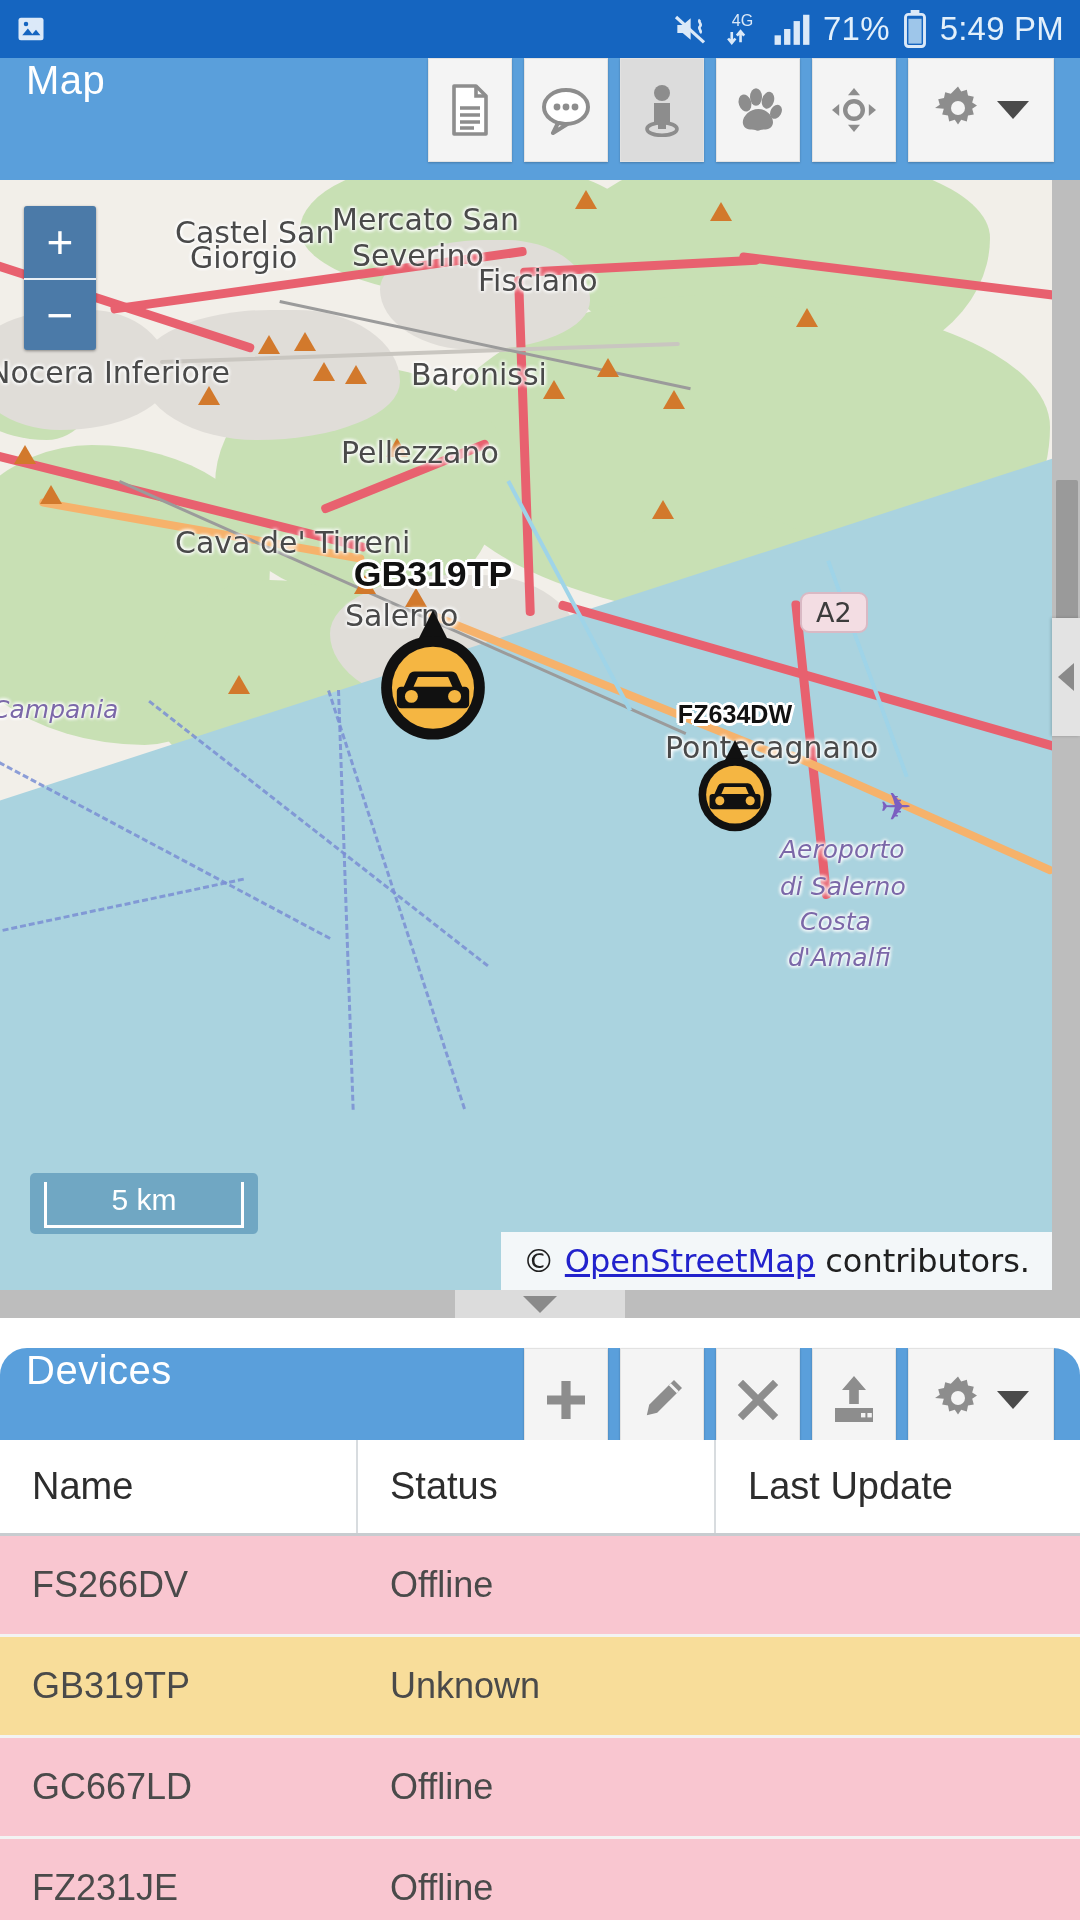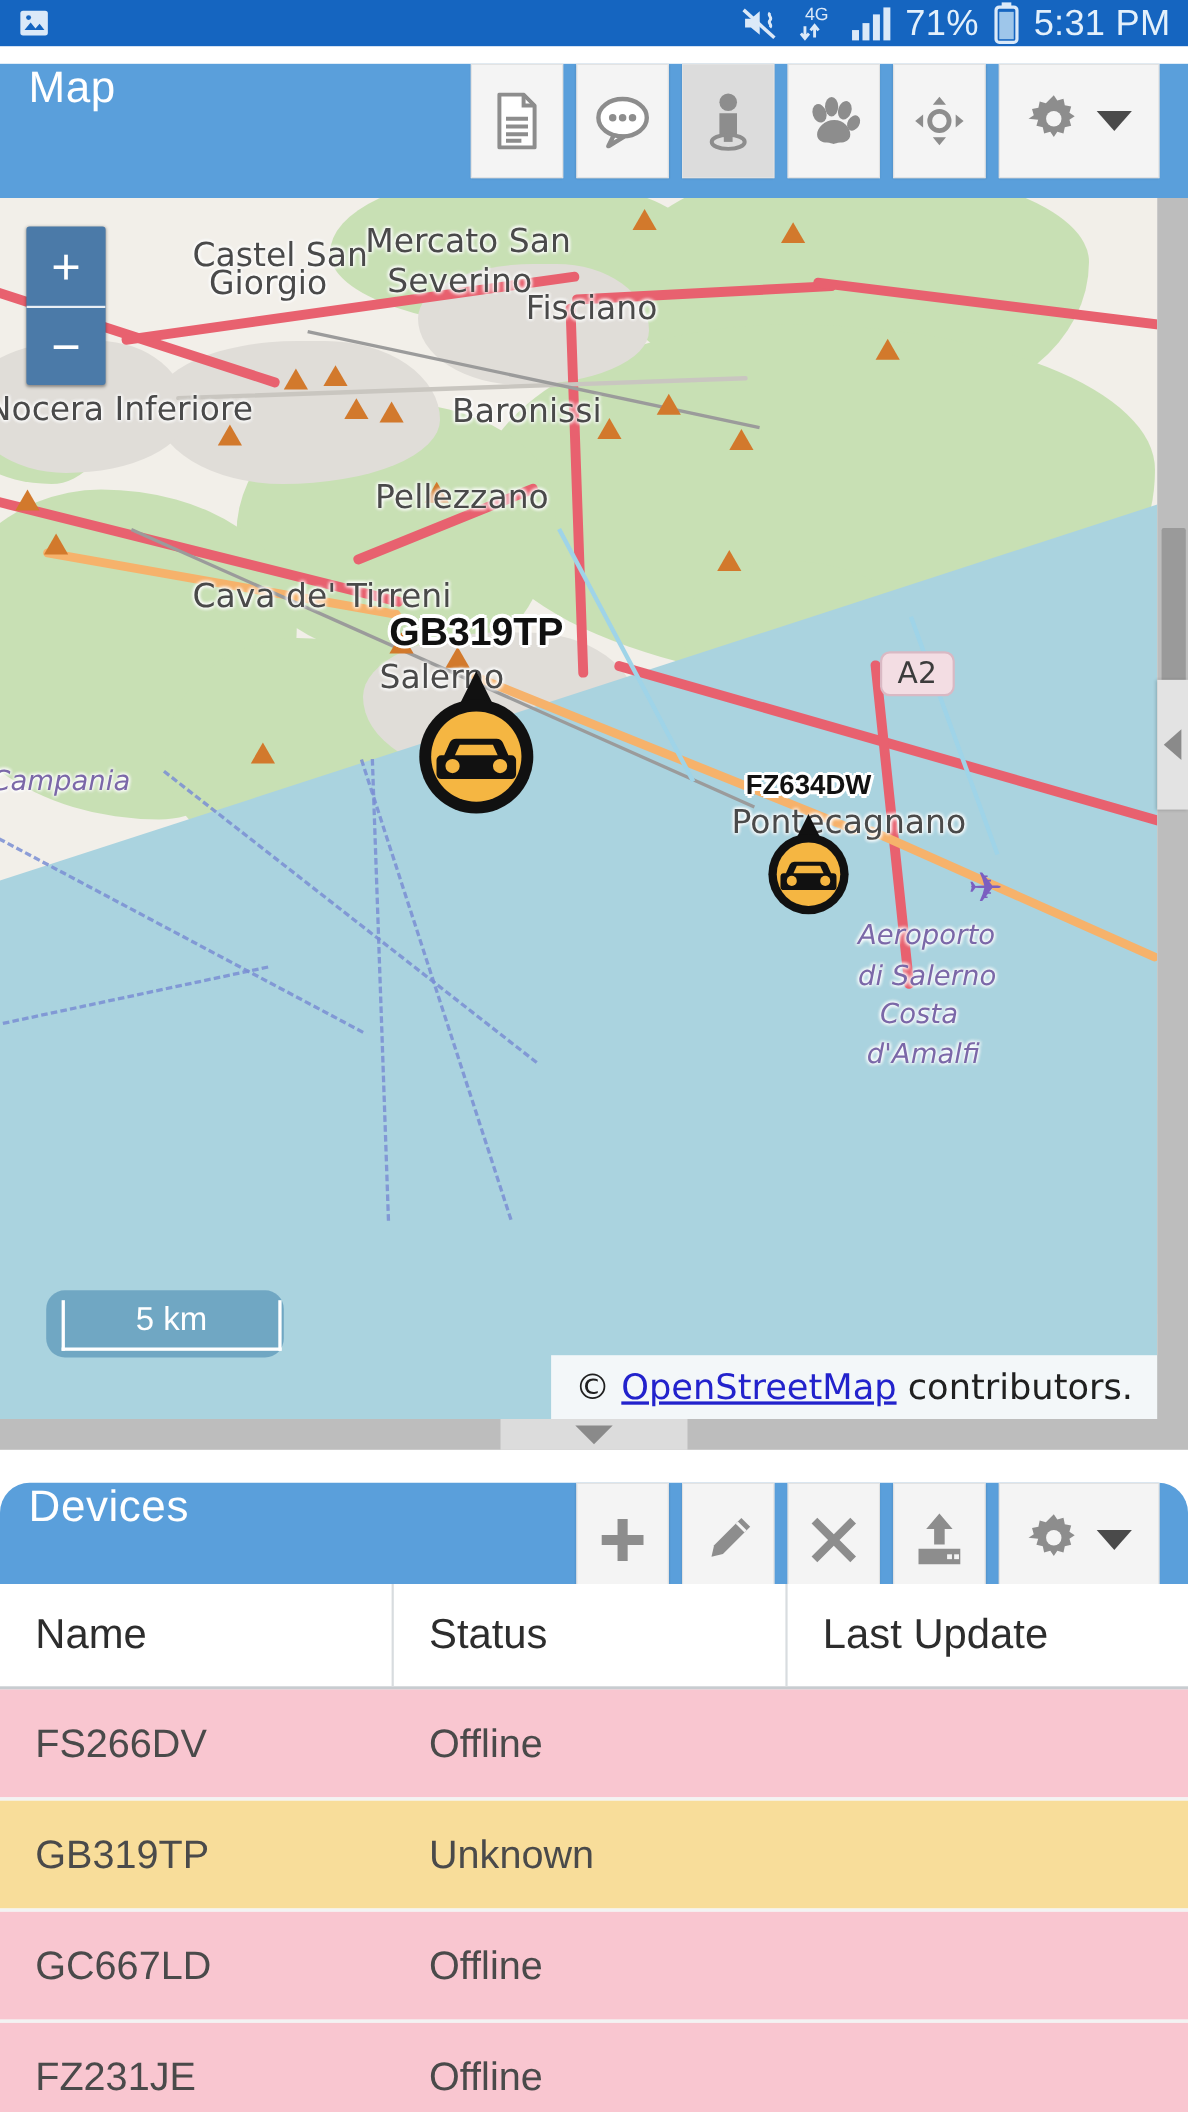--- a/index.html
+++ b/index.html
@@ -5,21 +5,21 @@
   * { margin:0; padding:0; box-sizing:border-box; }
   html,body{
     width:1080px; height:1920px; overflow:hidden;
     font-family:"Liberation Sans", sans-serif;
     background:#ffffff;
   }
   #app{ position:relative; width:1080px; height:1920px; }
 
   
   .statusbar{
-    position:absolute; left:0; top:0; width:1080px; height:42px;
+    position:absolute; left:0; top:0; width:1080px; height:58px;
     background:#1565c0; display:flex; align-items:center;
     padding:0 16px;
   }
   .sb-left{ display:flex; align-items:center; gap:10px; }
   .sb-right{ margin-left:auto; display:flex; align-items:center; gap:12px; }
   .sb-text{ color:#e3f0fb; font-size:33px; letter-spacing:.2px; }
   .sb-icon{ display:flex; align-items:center; }
 
   
   .panel-head{
@@ -119,23 +119,22 @@
     font-size:35px; font-weight:bold; color:#111; white-space:nowrap;
     text-shadow:-2px -2px 0 #fff,2px -2px 0 #fff,-2px 2px 0 #fff,2px 2px 0 #fff,
                 0 -3px 0 #fff,0 3px 0 #fff,-3px 0 0 #fff,3px 0 0 #fff;
     font-family:"Liberation Sans", sans-serif;
   }
   .mk-pin{ position:absolute; left:50%; transform:translateX(-50%); }
 
   
   .scalebar{
     position:absolute; left:30px; bottom:56px;
-    background:rgba(90,150,185,.72); border-radius:17px;
-    padding:9px 2px 6px 14px;
-    margin-left:12px;
+    background:rgba(90,150,185,.72); border-radius:5px;
+    padding:9px 14px 6px 14px;
   }
   .scalebar .bar{
     border:3px solid #fff; border-top:none; height:46px; width:200px;
     display:flex; align-items:center; justify-content:center;
   }
   .scalebar span{ color:#fff; font-size:30px; position:relative; top:-4px;}
 
   
   .attrib{
     position:absolute; right:0; bottom:0;
@@ -234,21 +233,21 @@
         </svg>
       </span>
       <span class="sb-text">71%</span>
       <span class="sb-icon">
         <svg width="26" height="38" viewBox="0 0 16 26">
           <rect x="5" y="0" width="6" height="3" fill="#dbe9f8"></rect>
           <rect x="1.5" y="3" width="13" height="22" rx="2" fill="none" stroke="#dbe9f8" stroke-width="2"></rect>
           <rect x="3.5" y="6" width="9" height="17" fill="#9ec6ea"></rect>
         </svg>
       </span>
-      <span class="sb-text">5:31 PM</span>
+      <span class="sb-text">5:49 PM</span>
     </div>
   </div>
 
   <div class="panel-head" id="mapHead">
     <div class="panel-title">Map</div>
     <div class="tool-group">
 
       <div class="tool-btn">
         <svg width="48" height="52" viewBox="0 0 24 26">
           <path d="M4 1h11l5 5v19H4z" fill="#fff" stroke="#8d8d8d" stroke-width="1.8" stroke-linejoin="round"></path>

